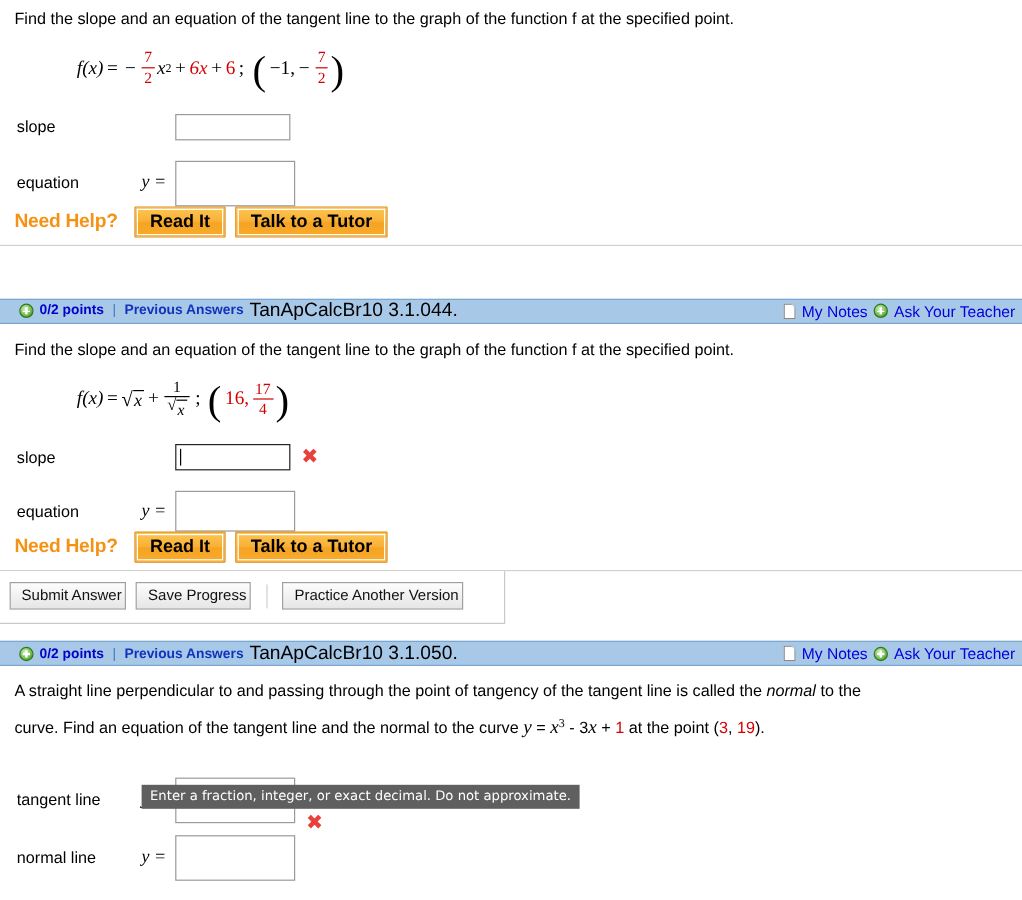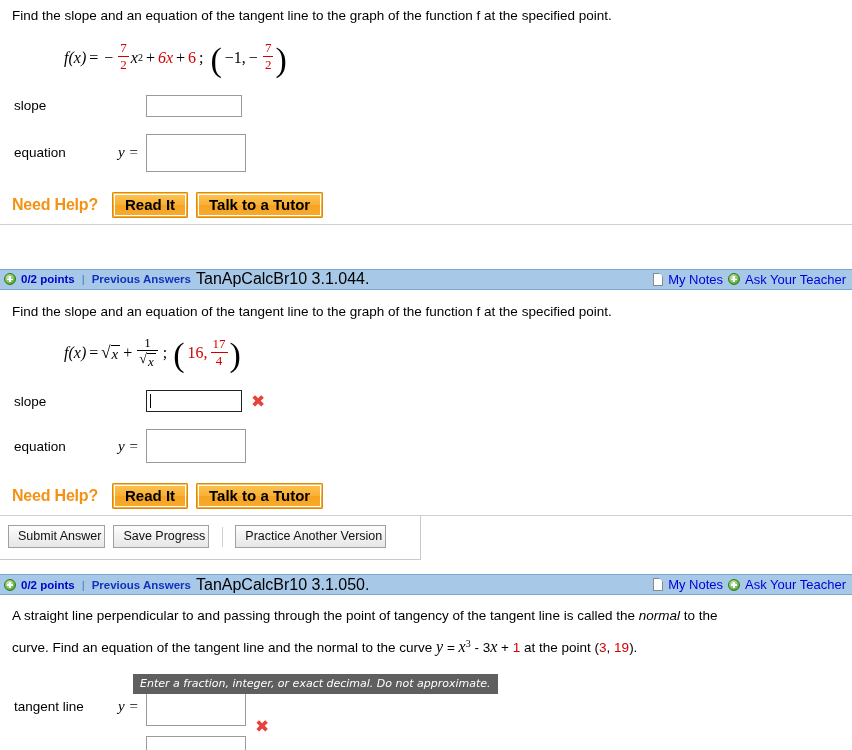--- a/index.html
+++ b/index.html
@@ -129,21 +129,20 @@
     padding: 3px 7px 4px 7px;
     white-space: nowrap;
     z-index: 50;
     font-family: "DejaVu Sans", sans-serif;
   }
 
   
   .needhelp {
     display: flex;
     align-items: center;
-    margin-top: 20px;
     padding-bottom: 6px;
   }
   .needhelp-label {
     color: #f59113;
     font-weight: bold;
     font-size: 16px;
     margin-right: 14px;
     letter-spacing: -0.2px;
   }
   .hbtn {
@@ -161,21 +160,21 @@
   }
 
   
   .secbar {
     background: #a8c8e8;
     border-top: 1px solid #7aa7d0;
     border-bottom: 1px solid #7aa7d0;
     height: 21px;
     display: flex;
     align-items: center;
-    padding: 0 6px 0 4px;
+    padding: 0 6px 0 16px;
     font-size: 11.5px;
   }
   .secbar .left { display: flex; align-items: center; gap: 5px; flex: 1; }
   .secbar .right { display: flex; align-items: center; gap: 5px; }
   .pts { color: #0000cc; font-weight: bold; font-size: 11.5px; }
   .sep { color: #4477bb; padding: 0 2px; }
   .link { color: #1133bb; font-size: 11.5px; font-weight: bold; }
   .linkb { color: #0000dd; font-weight: normal; font-size: 13px; }
   .qid { color: #000; font-size: 16px; }
   .plusicon {
@@ -341,21 +340,21 @@
         </span>
       </div>
 
       <div class="arow">
         <span class="alabel">slope</span>
         <span class="aeq"></span>
         <div class="abox focused"></div>
         <span class="xmark">✖</span>
       </div>
 
-      <div class="tooltip" style="left:133px; top:384px;font-style:italic;">Enter a fraction, integer, or exact decimal. Do not approximate.</div>
+      <div class="tooltip" style="left:118px; top:384px;">Enter a fraction, integer, or exact decimal. Do not approximate.</div>
 
       <div class="arow">
         <span class="alabel">equation</span>
         <span class="aeq">y =</span>
         <div class="abox tall"></div>
       </div>
 
       <div class="needhelp">
         <span class="needhelp-label">Need Help?</span>
         <button class="hbtn">Read It</button>

